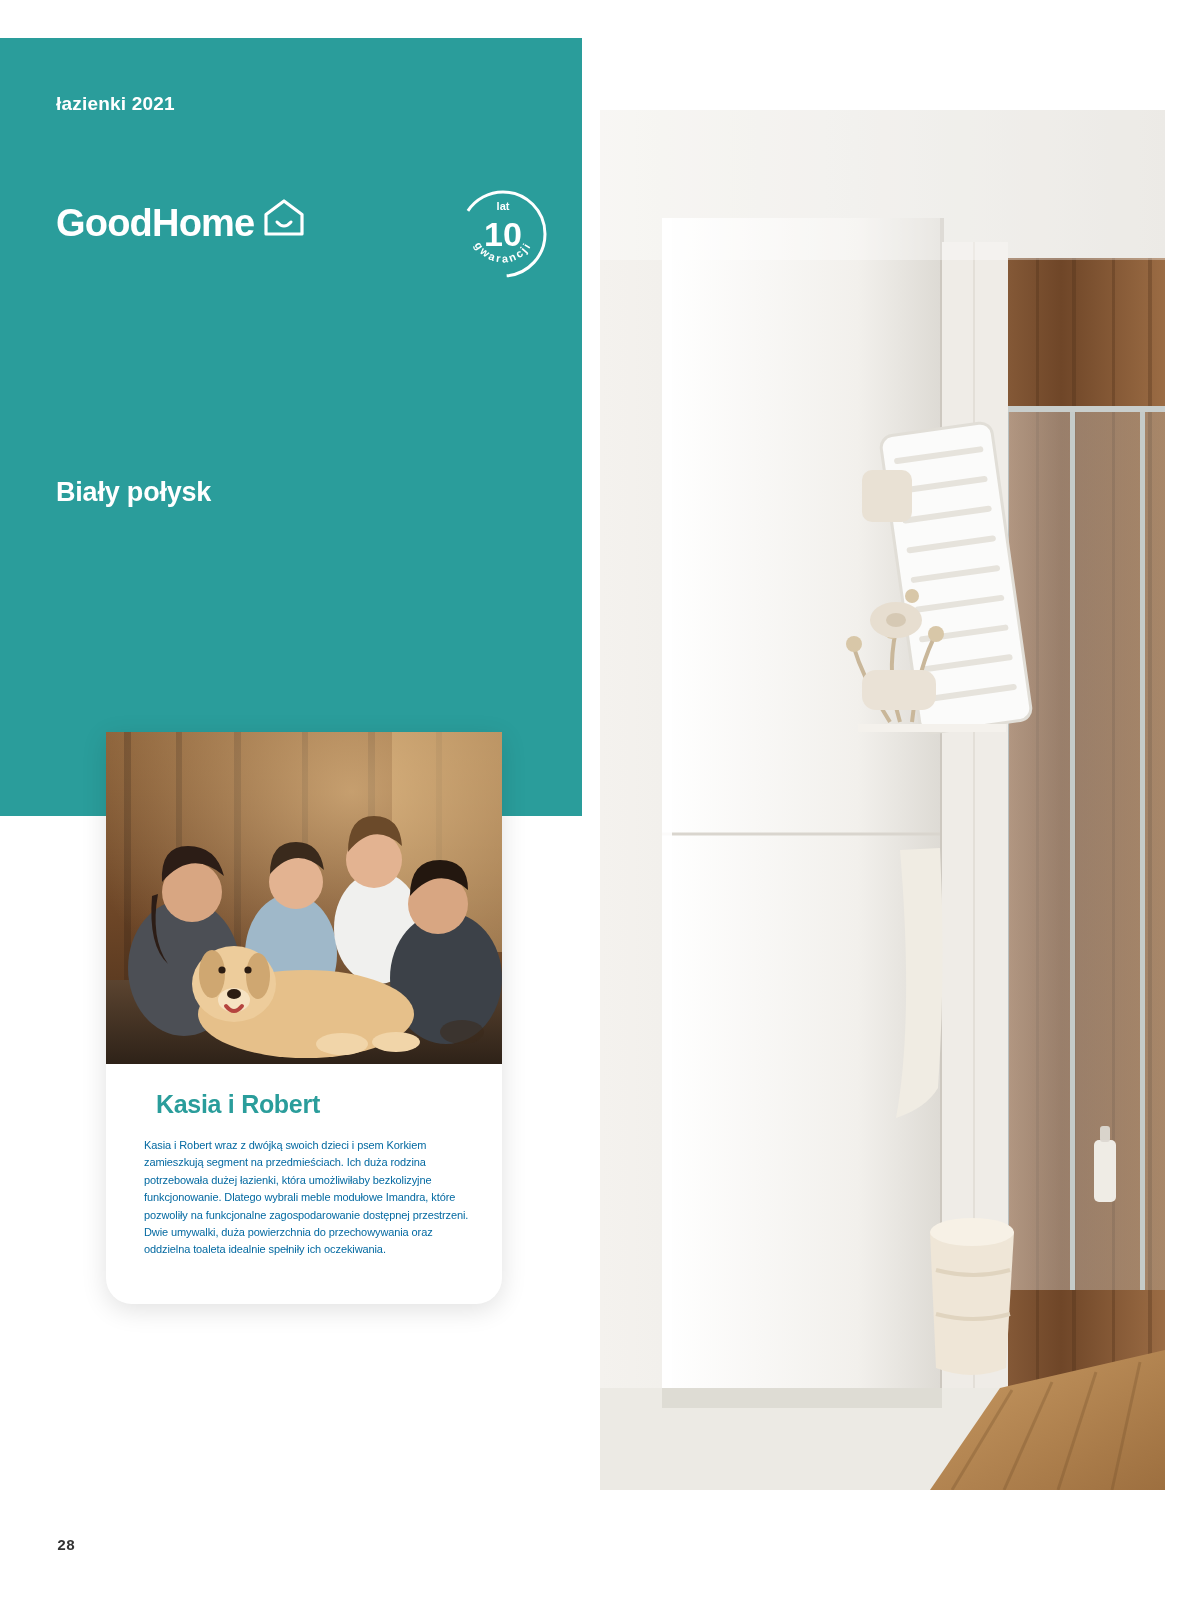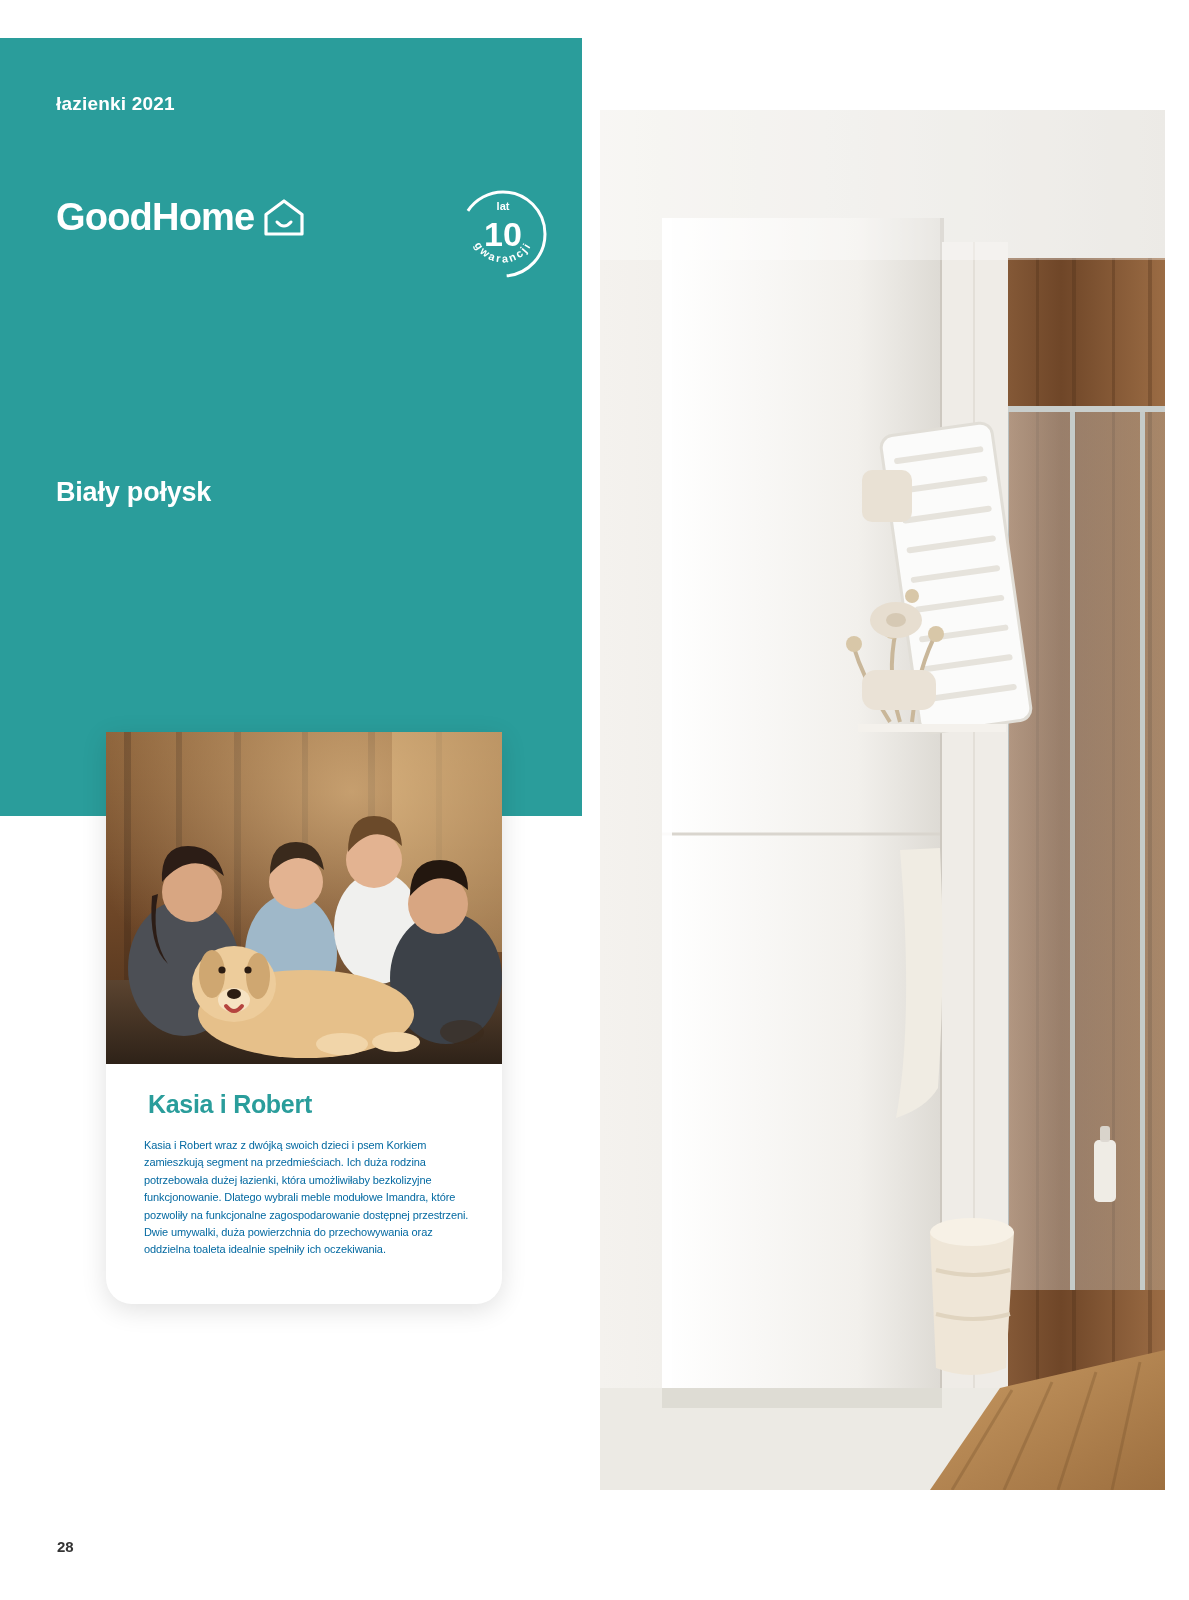--- a/index.html
+++ b/index.html
@@ -34,21 +34,21 @@
     font-weight: bold;
     letter-spacing: 0.2px;
   }
 
   
   .logo-wrap {
     position: absolute;
     left: 56px;
     top: 160px;
     display: flex;
-    align-items: flex-start;
+    align-items: flex-end;
   }
   .logo-text {
     color: #ffffff;
     font-size: 38px;
     font-weight: bold;
     letter-spacing: -0.8px;
     line-height: 1;
   }
   .logo-mark {
     margin-left: 8px;
@@ -116,21 +116,21 @@
     background: #7b5a3a;
   }
   .story-body {
     padding: 26px 31px 34px 38px;
   }
   .story-title {
     color: #2a9d9b;
     font-size: 25px;
     font-weight: bold;
     letter-spacing: -0.3px;
-    margin: 0 0 18px 4px;
+    margin: 0 0 18px 12px;
   }
   .story-text {
     color: #0369a1;
     font-size: 11px;
     font-weight: 400;
     line-height: 1.58;
     letter-spacing: -0.1px;
   }
 
   
@@ -145,20 +145,21 @@
   }
 
   
   .page-number {
     position: absolute;
     left: 57px;
     top: 1538px;
     color: #333333;
     font-size: 15px;
     font-weight: bold;
+    font-family: Liberation Mono, monospace;
   }
 </style>
 </head>
 <body>
 
 <div class="teal-panel">
 
   <div class="kicker">łazienki 2021</div>
 
   <div class="logo-wrap">

